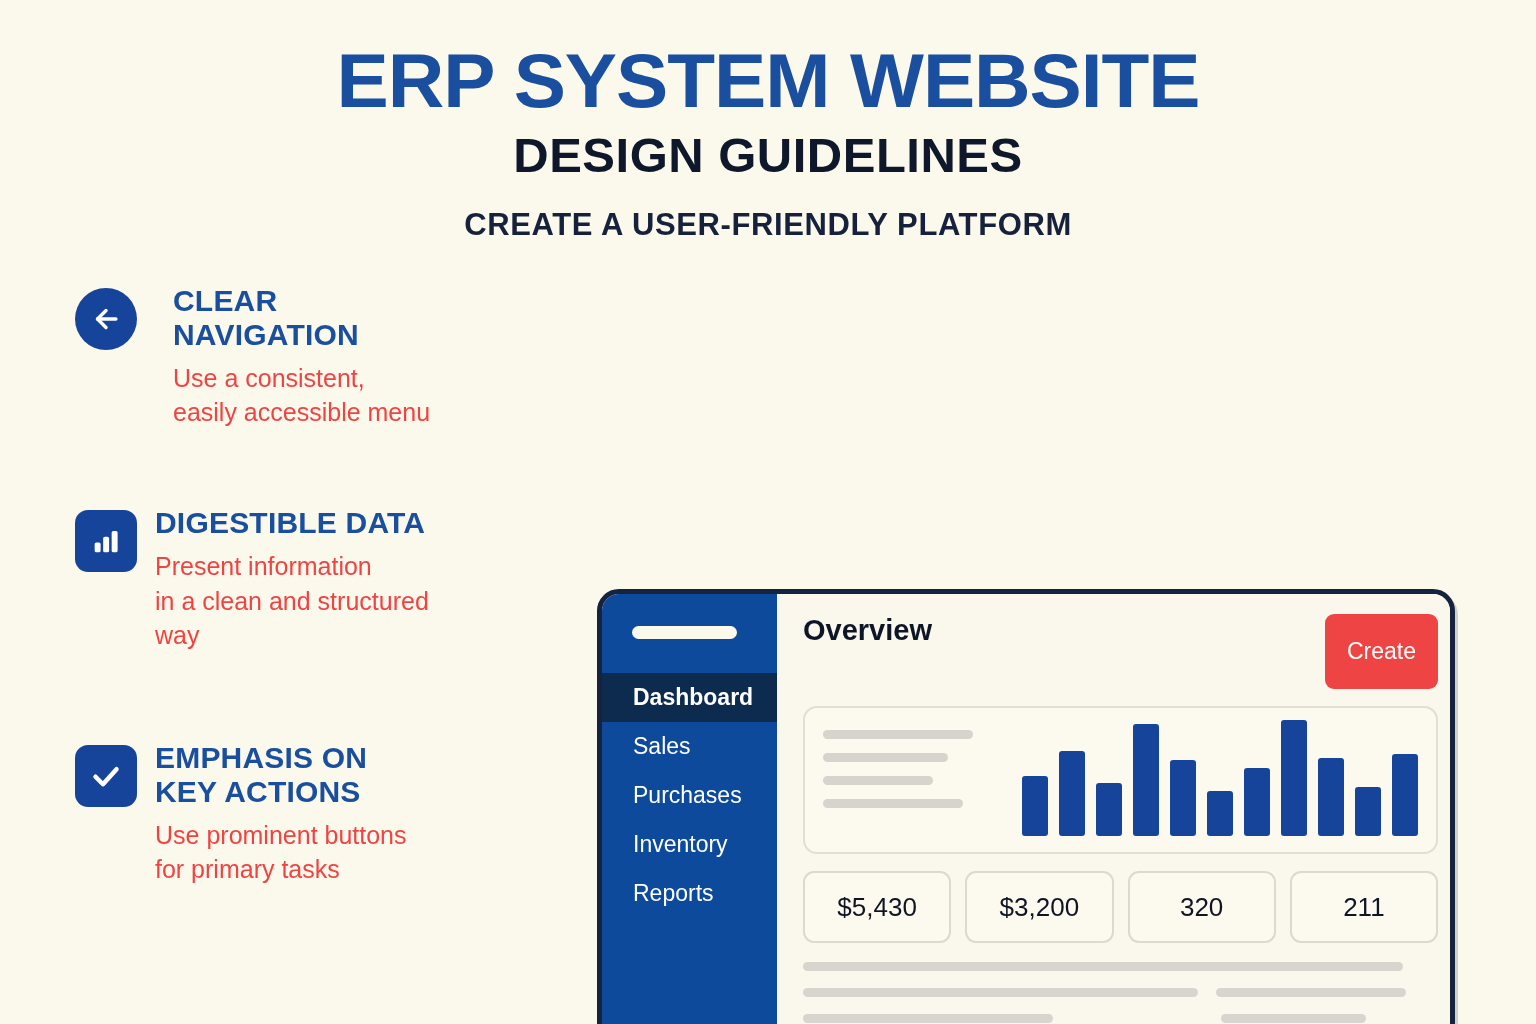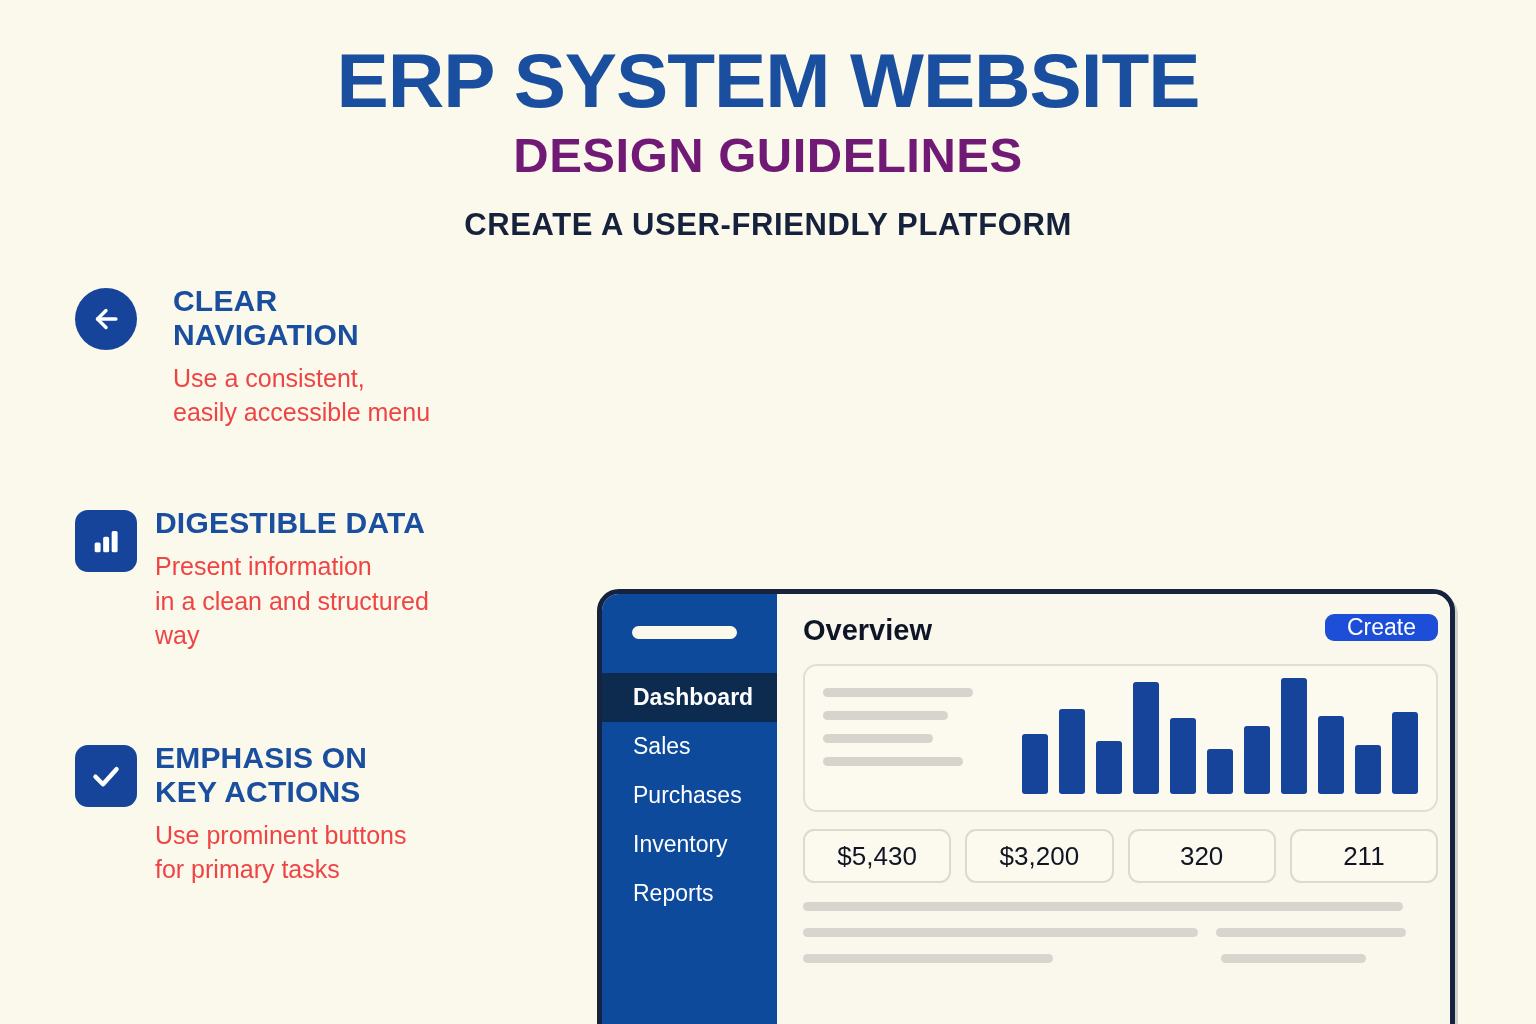--- a/index.html
+++ b/index.html
@@ -21,21 +21,21 @@
     font-weight: bold;
     color: #1a4fa0;
     letter-spacing: -1px;
     line-height: 0.98;
     text-transform: uppercase;
     transform: scaleX(1.03);
   }
   .title-sub {
     font-size: 49px;
     font-weight: bold;
-    color: #701a75;
+    color: #0f172a;
     letter-spacing: 0.5px;
     line-height: 1.55;
     text-transform: uppercase;
   }
   .title-tag {
     font-size: 31px;
     font-weight: bold;
     color: #16223c;
     letter-spacing: 0.6px;
     line-height: 2.0;
@@ -124,22 +124,22 @@
     font-size: 23px; color: #ffffff;
     padding: 11px 18px 11px 31px;
   }
   .nav-item.active { background: #0c2b4e; font-weight: bold; }
 
   .panel { flex: 1 1 auto; background: #faf7ec; padding: 20px 22px 0 26px; position: relative; }
 
   .panel-head { display: flex; align-items: flex-start; justify-content: space-between; }
   .panel-title { font-size: 29px; font-weight: bold; color: #0e1526; }
   .create-btn {
-    background: #1d4ed8; color: #ffffff;
-    font-size: 23px; padding: 0 22px;
+    background: #ef4444; color: #ffffff;
+    font-size: 23px; padding: 24px 22px;
     border-radius: 9px; border: none;
     font-family: "Liberation Sans", sans-serif;
   }
 
   .chart-card {
     margin-top: 17px; height: 148px;
     border: 2px solid #e2ded0; border-radius: 14px;
     background: #fcf9ef;
     display: flex; align-items: flex-end;
     padding: 0 18px 16px 18px;
@@ -148,21 +148,21 @@
     display: flex; flex-direction: column; justify-content: center;
     gap: 14px; width: 185px; height: 100%; padding-bottom: 6px;
   }
   .sk-line { height: 9px; background: #d6d4cd; border-radius: 5px; }
 
   .bars { display: flex; align-items: flex-end; gap: 11px; flex: 1 1 auto; height: 116px; padding-left: 14px; }
   .bar { width: 26px; background: #17449b; border-radius: 3px; }
 
   .kpis { display: flex; gap: 14px; margin-top: 17px; }
   .kpi {
-    flex: 1 1 0; height: 54px;
+    flex: 1 1 0; height: 72px;
     border: 2px solid #ddd9cc; border-radius: 11px;
     background: #fcf9ef;
     display: flex; align-items: center; justify-content: center;
     font-size: 26px; color: #101523;
   }
 
   .rows { margin-top: 19px; display: flex; flex-direction: column; gap: 17px; }
   .row-line { display: flex; gap: 18px; }
   .rl { height: 9px; background: #d8d5ce; border-radius: 5px; }
 </style>

